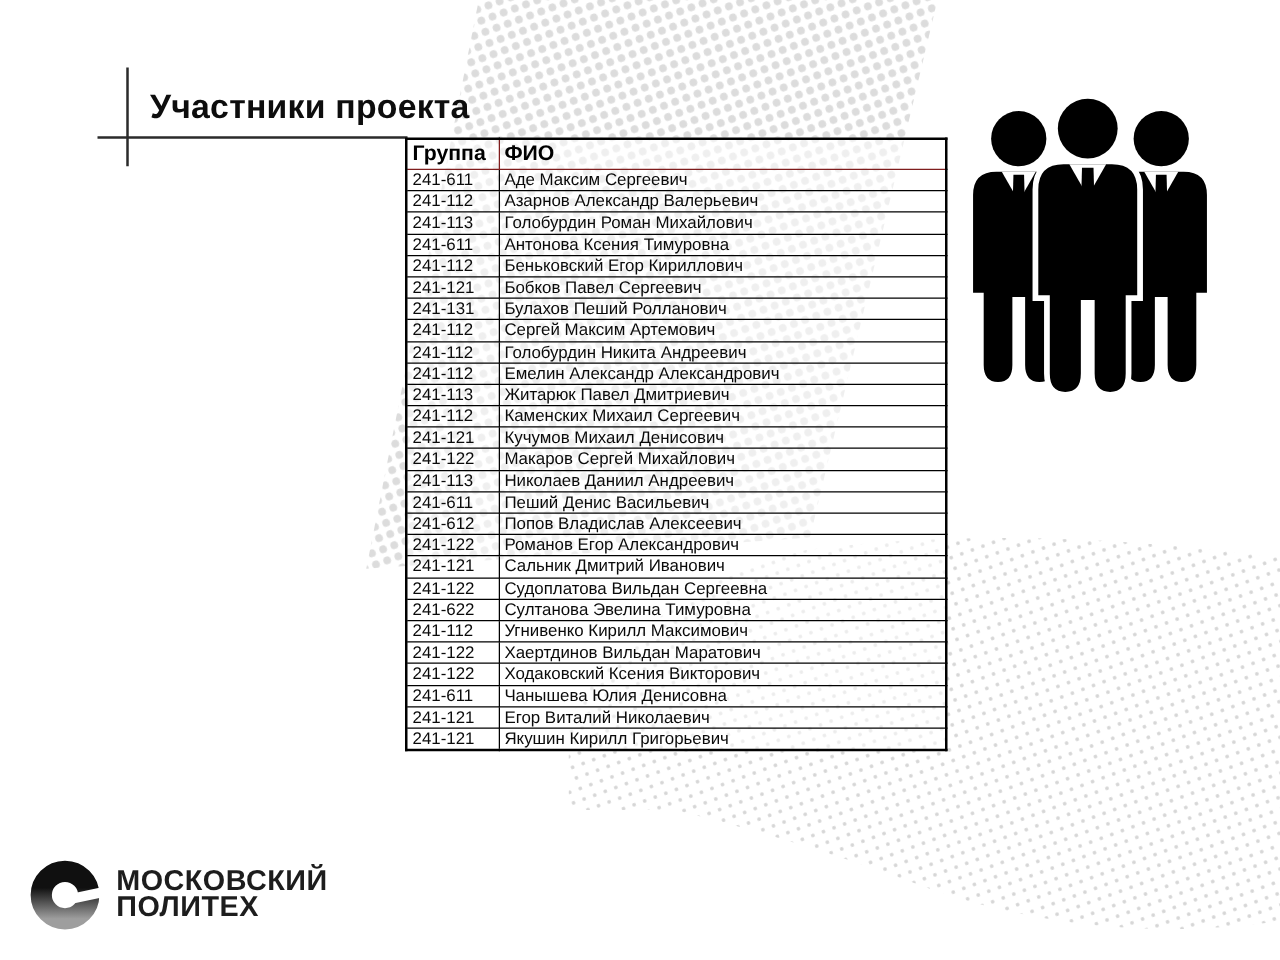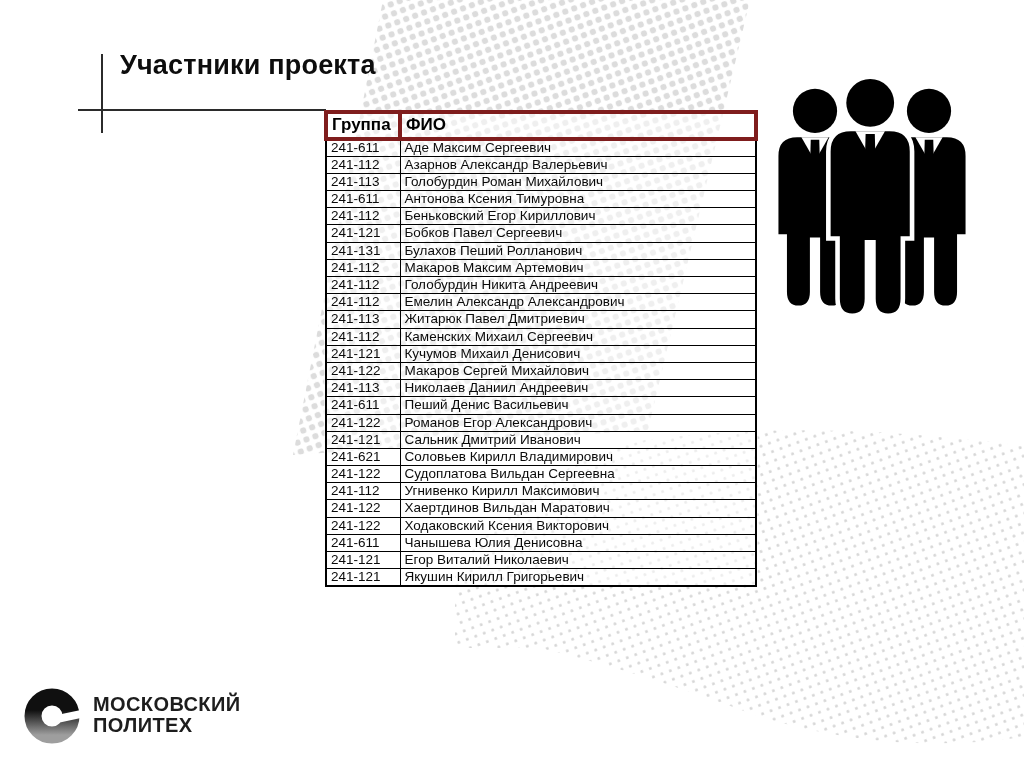--- a/index.html
+++ b/index.html
@@ -18,37 +18,37 @@
   
   .rule-v {
     position: absolute; left: 101px; top: 54px;
     width: 2px; height: 79px; background: #2b2b2b;
   }
   .rule-h {
     position: absolute; left: 78px; top: 109px;
     width: 248px; height: 2px; background: #2b2b2b;
   }
   .page-title {
-    position: absolute; left: 120px; top: 50px;
+    position: absolute; left: 120px; top: 70px;
     font-size: 27px; font-weight: bold; color: #0d0d0d;
     letter-spacing: 0.2px; white-space: nowrap;
   }
 
   
   .table-wrap { position: absolute; left: 324px; top: 110px; }
   table.participants {
     border-collapse: collapse;
     border: 2px solid #000;
     background: rgba(255,255,255,0.55);
     table-layout: fixed;
     width: 434px;
   }
   table.participants col.c-group { width: 74px; }
   table.participants th {
-    border: 4px solid #7f1d1d;
+    border: 1px solid #7f1d1d;
     text-align: left;
     font-size: 17px; font-weight: bold; color: #000;
     padding: 1px 3px 2px 4px;
     height: 24px;
   }
   table.participants td {
     border: 1px solid #000;
     font-size: 13.5px; color: #0a0a0a;
     padding: 0 3px 0 4px;
     height: 17.2px;
@@ -58,21 +58,21 @@
     margin-left: 12px;
   }
 
   
   .team-icon { position: absolute; left: 762px; top: 78px; }
 
   
   .logo-mark { position: absolute; left: 24px; top: 687px; }
   .logo-text {
     position: absolute; left: 93px; top: 694px;
-    font-size: 20px; font-weight: bold; color: #1d1d1d;
+    font-size: 23px; font-weight: bold; color: #1d1d1d;
     line-height: 21px; letter-spacing: 0.4px;
     text-transform: uppercase;
   }
 </style>
 </head>
 <body>
 
 <div class="slide">
 
   <svg class="decor-svg" viewBox="0 0 1024 768" aria-hidden="true">
@@ -128,21 +128,21 @@
           <tr>
             <td>241-121</td>
             <td>Бобков Павел Сергеевич</td>
           </tr>
           <tr>
             <td>241-131</td>
             <td>Булахов Пеший Ролланович</td>
           </tr>
           <tr>
             <td>241-112</td>
-            <td>Макаров Максим Артемович</td>
+            <td>Сергей Максим Артемович</td>
           </tr>
           <tr>
             <td>241-112</td>
             <td>Голобурдин Никита Андреевич</td>
           </tr>
           <tr>
             <td>241-112</td>
             <td>Емелин Александр Александрович</td>
           </tr>
           <tr>
@@ -163,34 +163,38 @@
           </tr>
           <tr>
             <td>241-113</td>
             <td>Николаев Даниил Андреевич</td>
           </tr>
           <tr>
             <td>241-611</td>
             <td>Пеший Денис Васильевич</td>
           </tr>
           <tr>
+            <td>241-612</td>
+            <td>Попов Владислав Алексеевич</td>
+          </tr>
+          <tr>
             <td>241-122</td>
             <td>Романов Егор Александрович</td>
           </tr>
           <tr>
             <td>241-121</td>
             <td>Сальник Дмитрий Иванович</td>
           </tr>
           <tr>
-            <td>241-621</td>
-            <td>Соловьев Кирилл Владимирович</td>
-          </tr>
-          <tr>
             <td>241-122</td>
             <td>Судоплатова Вильдан Сергеевна</td>
+          </tr>
+          <tr>
+            <td>241-622</td>
+            <td>Султанова Эвелина Тимуровна</td>
           </tr>
           <tr>
             <td>241-112</td>
             <td>Угнивенко Кирилл Максимович</td>
           </tr>
           <tr>
             <td>241-122</td>
             <td>Хаертдинов Вильдан Маратович</td>
           </tr>
           <tr>

